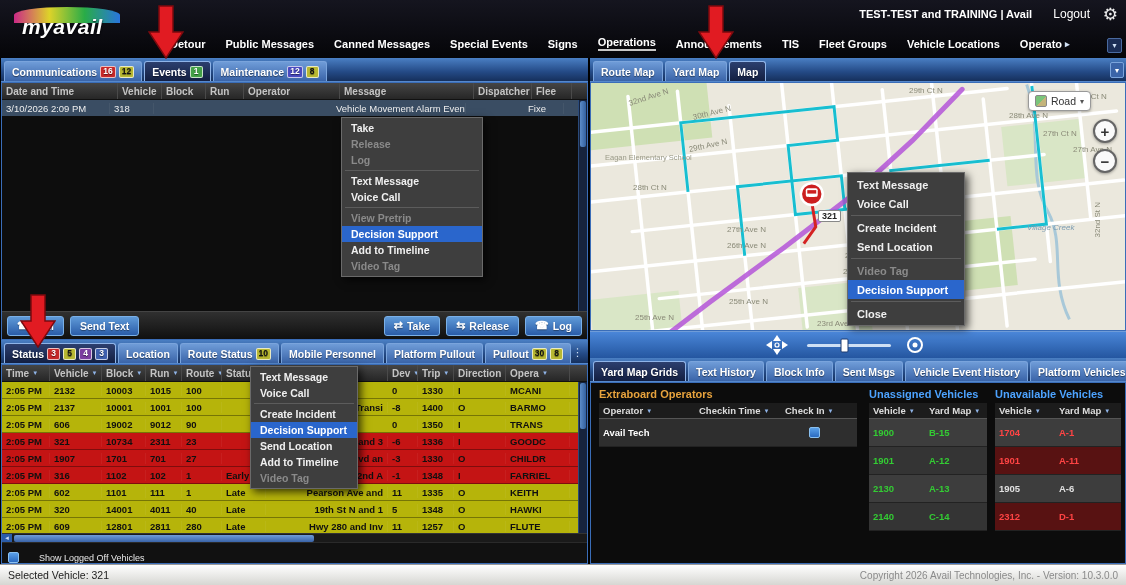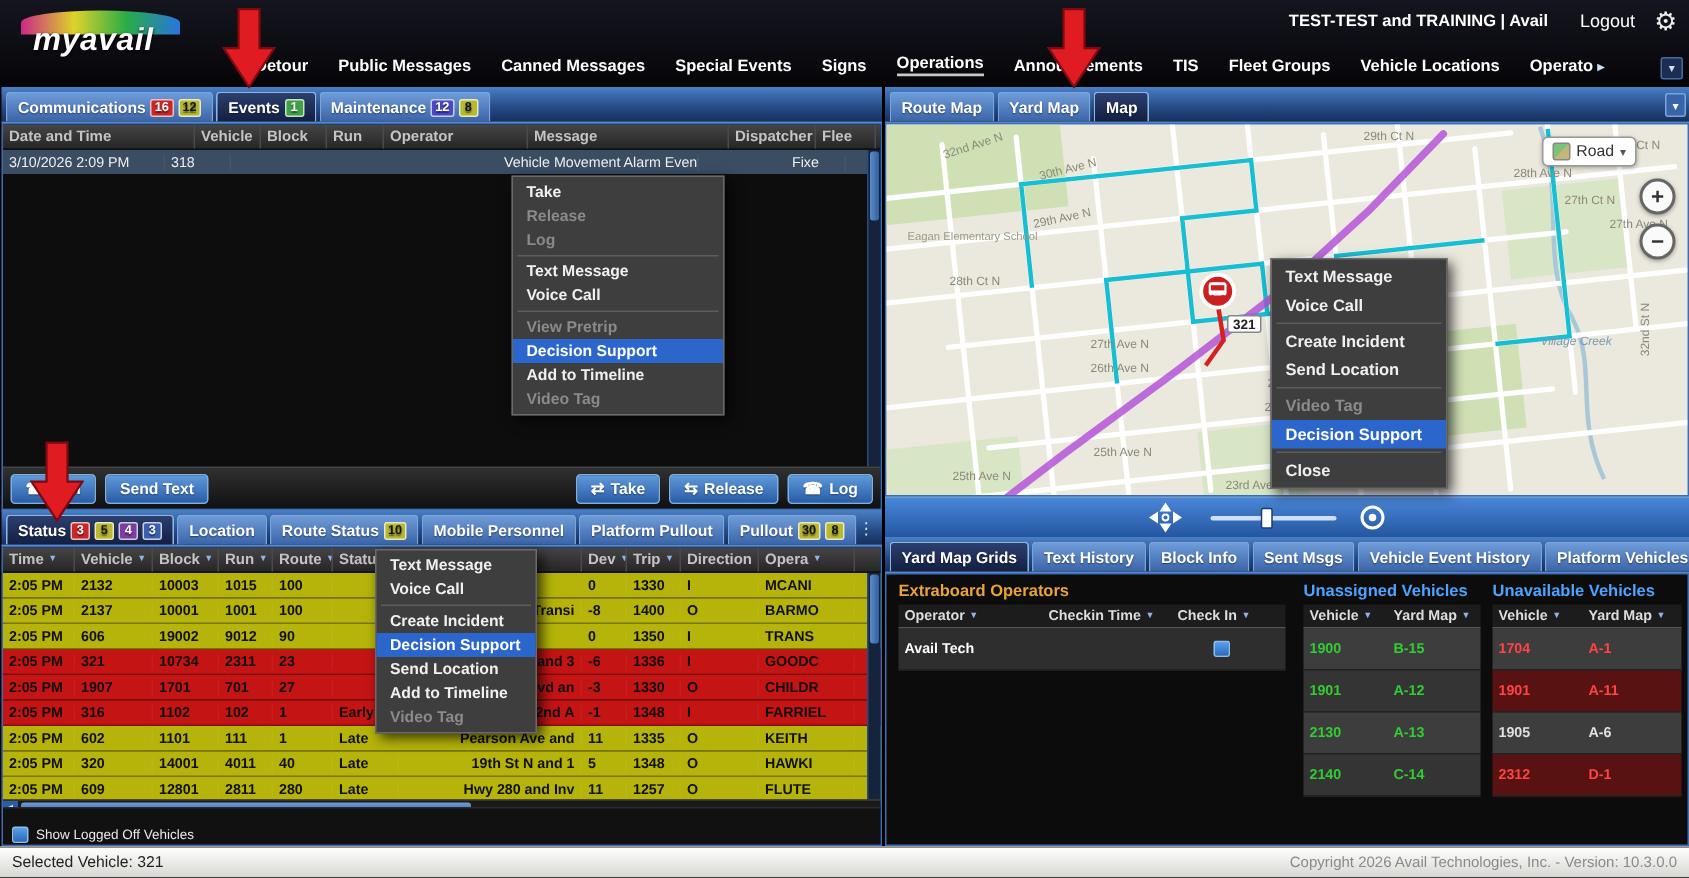--- a/index.html
+++ b/index.html
@@ -53,21 +53,21 @@
 
 .comm-toolbar{position:absolute;left:0;right:0;bottom:0;height:28px;background:linear-gradient(#303030,#101010);border-top:1px solid #444;display:flex;align-items:center;gap:6px;padding:0 5px}
 .btn-blue{height:20px;display:inline-flex;align-items:center;gap:4px;padding:0 9px;border-radius:3px;border:1px solid #7ab0e8;background:linear-gradient(#5f9ad8,#2a5ca8);color:#fff;font-size:10.5px;font-weight:bold;cursor:pointer;text-shadow:0 1px 1px rgba(0,0,0,.4)}
 .toolbar-spacer{flex:1}
 .btn-icon{font-size:11px}
 
 
 .hscroll{position:absolute;left:0;right:0;bottom:21px;height:9px;background:#1a1a1a;border-top:1px solid #333;display:flex;align-items:center}
 .hs-arrow{width:10px;height:9px;background:#2a5ca8;color:#cfe0f4;font-size:7px;display:flex;align-items:center;justify-content:center;cursor:pointer}
 .hs-thumb{margin-left:2px;width:300px;height:7px;background:linear-gradient(#6f9cd8,#3a64a8);border-radius:2px;cursor:pointer}
-.loggedoff-row{position:absolute;left:0;right:0;bottom:0;height:21px;background:#111;display:flex;align-items:flex-start;gap:5px;padding:12px 6px;border-top:1px solid #2a2a2a}
+.loggedoff-row{position:absolute;left:0;right:0;bottom:0;height:21px;background:#111;display:flex;align-items:flex-end;gap:20px;padding:0 6px;border-top:1px solid #2a2a2a}
 .chk{width:11px;height:11px;border-radius:2px;border:1px solid #8ac0f0;background:linear-gradient(#5aa0e8,#2a6ac0);cursor:pointer;display:inline-block}
 .loggedoff-label{color:#e8e8e8;font-size:9px}
 
 
 .ctx-menu{position:absolute;background:#3e3e3e;border:1px solid #6a6a6a;box-shadow:3px 3px 8px rgba(0,0,0,.7);padding:2px 0;z-index:40}
 .ctx-item{height:16px;display:flex;align-items:center;padding:0 9px;color:#f0f0f0;font-size:10.5px;font-weight:bold;cursor:pointer;white-space:nowrap}
 .ctx-item.disabled{color:#8a8a8a;cursor:default}
 .ctx-item.highlighted{background:#2a66cc;color:#fff}
 .ctx-divider{height:1px;background:#5c5c5c;margin:2px 3px}
 .comm-menu{left:341px;top:117px;width:142px}
@@ -179,21 +179,21 @@
           <span class="badge" style="background: rgb(67, 160, 71);">1</span>
         </div>
         <div class="tab">
           <span class="tab-label">Maintenance</span>
           <span class="badge" style="background: rgb(74, 74, 192);">12</span>
           <span class="badge" style="background: rgb(184, 184, 50); color: rgb(17, 17, 17);">8</span>
         </div>
       </div>
     <div class="panel-body comm-body">
       <div class="grid-header">
-          <div class="gcol" style="width: 128px;">
+          <div class="gcol" style="width: 116px;">
             <span>Date and Time</span>
           </div>
           <div class="gcol" style="width: 44px;">
             <span>Vehicle</span>
           </div>
           <div class="gcol" style="width: 44px;">
             <span>Block</span>
           </div>
           <div class="gcol" style="width: 38px;">
             <span>Run</span>

